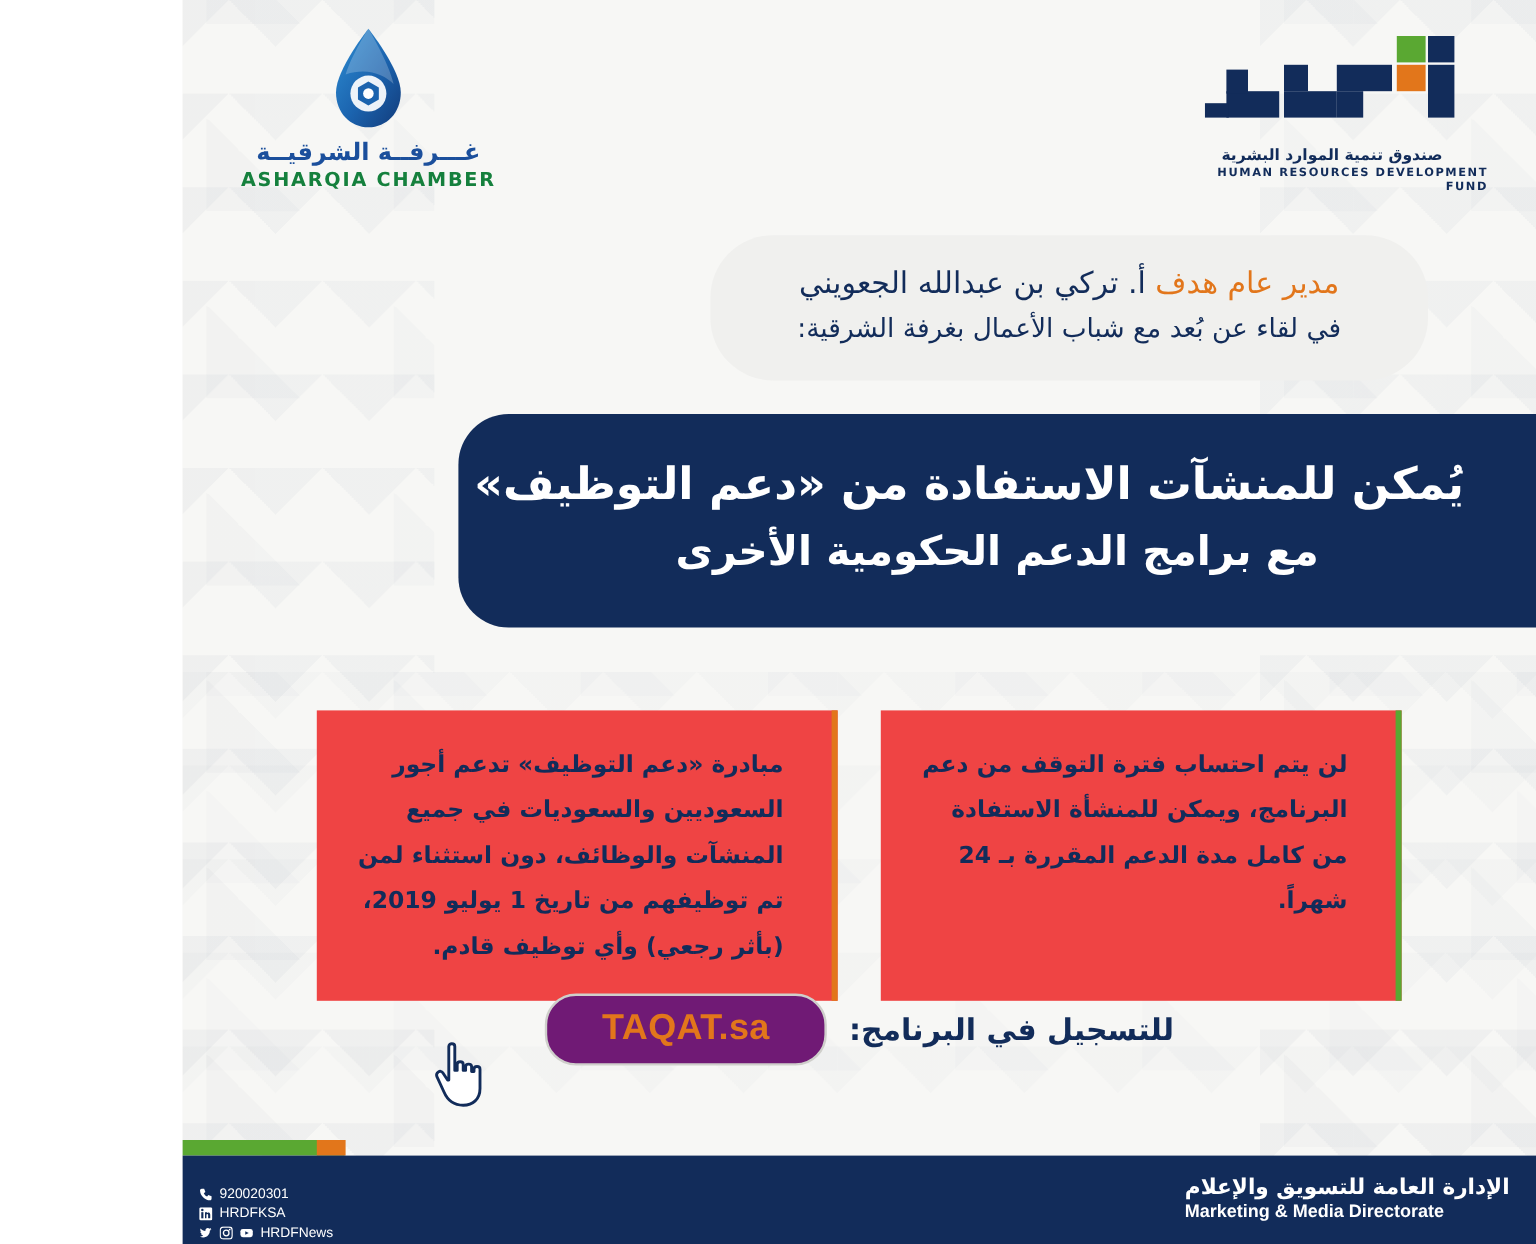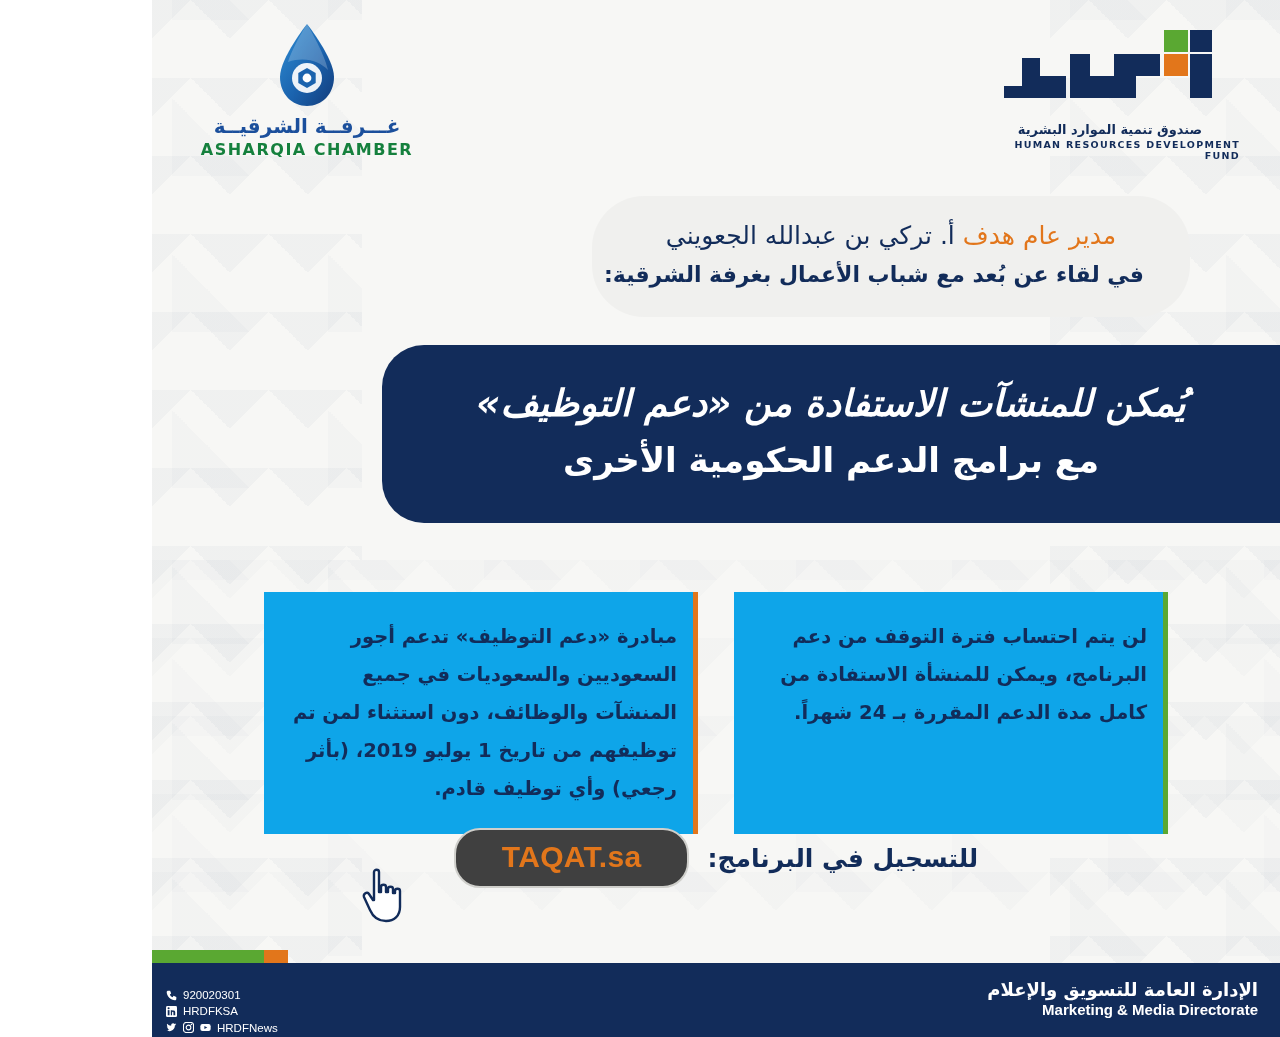--- a/index.html
+++ b/index.html
@@ -88,57 +88,56 @@
     padding: 22px 46px 26px 46px;
     text-align: center;
     direction: rtl;
   }
   .intro .line1 {
     font-size: 25px; font-weight: normal; color: #122c5a;
     line-height: 1.45; white-space: nowrap;
   }
   .intro .line1 .orange { color: #e2761b; }
   .intro .line2 {
-    font-size: 22px; font-weight: bold; color: #122c5a;
+    font-size: 22px; font-weight: normal; color: #122c5a;
     line-height: 1.5; margin-top: 4px; white-space: nowrap;
   }
 
   
   .headline {
     position: absolute;
     top: 345px; right: 0; left: 230px;
     background: #122c5a;
     border-radius: 42px 0 0 42px;
     padding: 34px 60px 38px 60px;
     text-align: center;
     direction: rtl;
     color: #ffffff;
   }
   .headline .h1 {
     font-size: 37px; font-weight: bold; line-height: 1.35;
     white-space: nowrap;
-    font-style: italic;
   }
   .headline .h2 {
     font-size: 34px; font-weight: bold; line-height: 1.4; margin-top: 8px;
     white-space: nowrap;
   }
 
   
   .cards {
     position: absolute;
     top: 592px; left: 112px; right: 112px;
     display: flex;
     gap: 36px;
     direction: rtl;
   }
   .card {
     flex: 1;
-    background: #0ea5e9;
-    padding: 26px 16px 26px 26px;
+    background: #ef4444;
+    padding: 26px 40px 26px 26px;
     direction: rtl;
     text-align: right;
     font-size: 19.5px;
     line-height: 1.95;
     color: #122c5a;
     font-weight: bold;
     min-height: 165px;
   }
   .card-right { border-right: 5px solid #5aa832; }
   .card-left  { border-right: 5px solid #e2761b; }
@@ -151,21 +150,21 @@
     justify-content: center;
     align-items: center;
     direction: rtl;
     gap: 18px;
   }
   .cta-label {
     font-size: 25px; font-weight: bold; color: #122c5a;
   }
   .cta-btn {
     border: 2px solid #cfcfcb;
-    background: #404040;
+    background: #701a75;
     border-radius: 26px;
     padding: 10px 46px 12px 46px;
     font-family: "Liberation Sans", sans-serif;
     font-size: 30px;
     font-weight: bold;
     color: #e2761b;
     letter-spacing: .3px;
     position: relative;
     direction: ltr;
   }
@@ -203,21 +202,20 @@
     font-family: "Liberation Sans", sans-serif;
     font-size: 11.5px;
     line-height: 1.42;
   }
   .contact .row { display: flex; align-items: center; gap: 6px; }
   .contact .ic { display: inline-flex; gap: 3px; }
   .contact .ic svg { display: block; }
   .footer-right {
     position: absolute;
     right: 22px; top: 16px;
-    text-align: right;
     color: #ffffff;
   }
   .footer-right .ar {
     direction: rtl; font-size: 18px; font-weight: bold;
   }
   .footer-right .en {
     direction: ltr; font-size: 15px; font-weight: bold;
     font-family: "Liberation Sans", sans-serif; margin-top: 1px;
   }
 </style>

